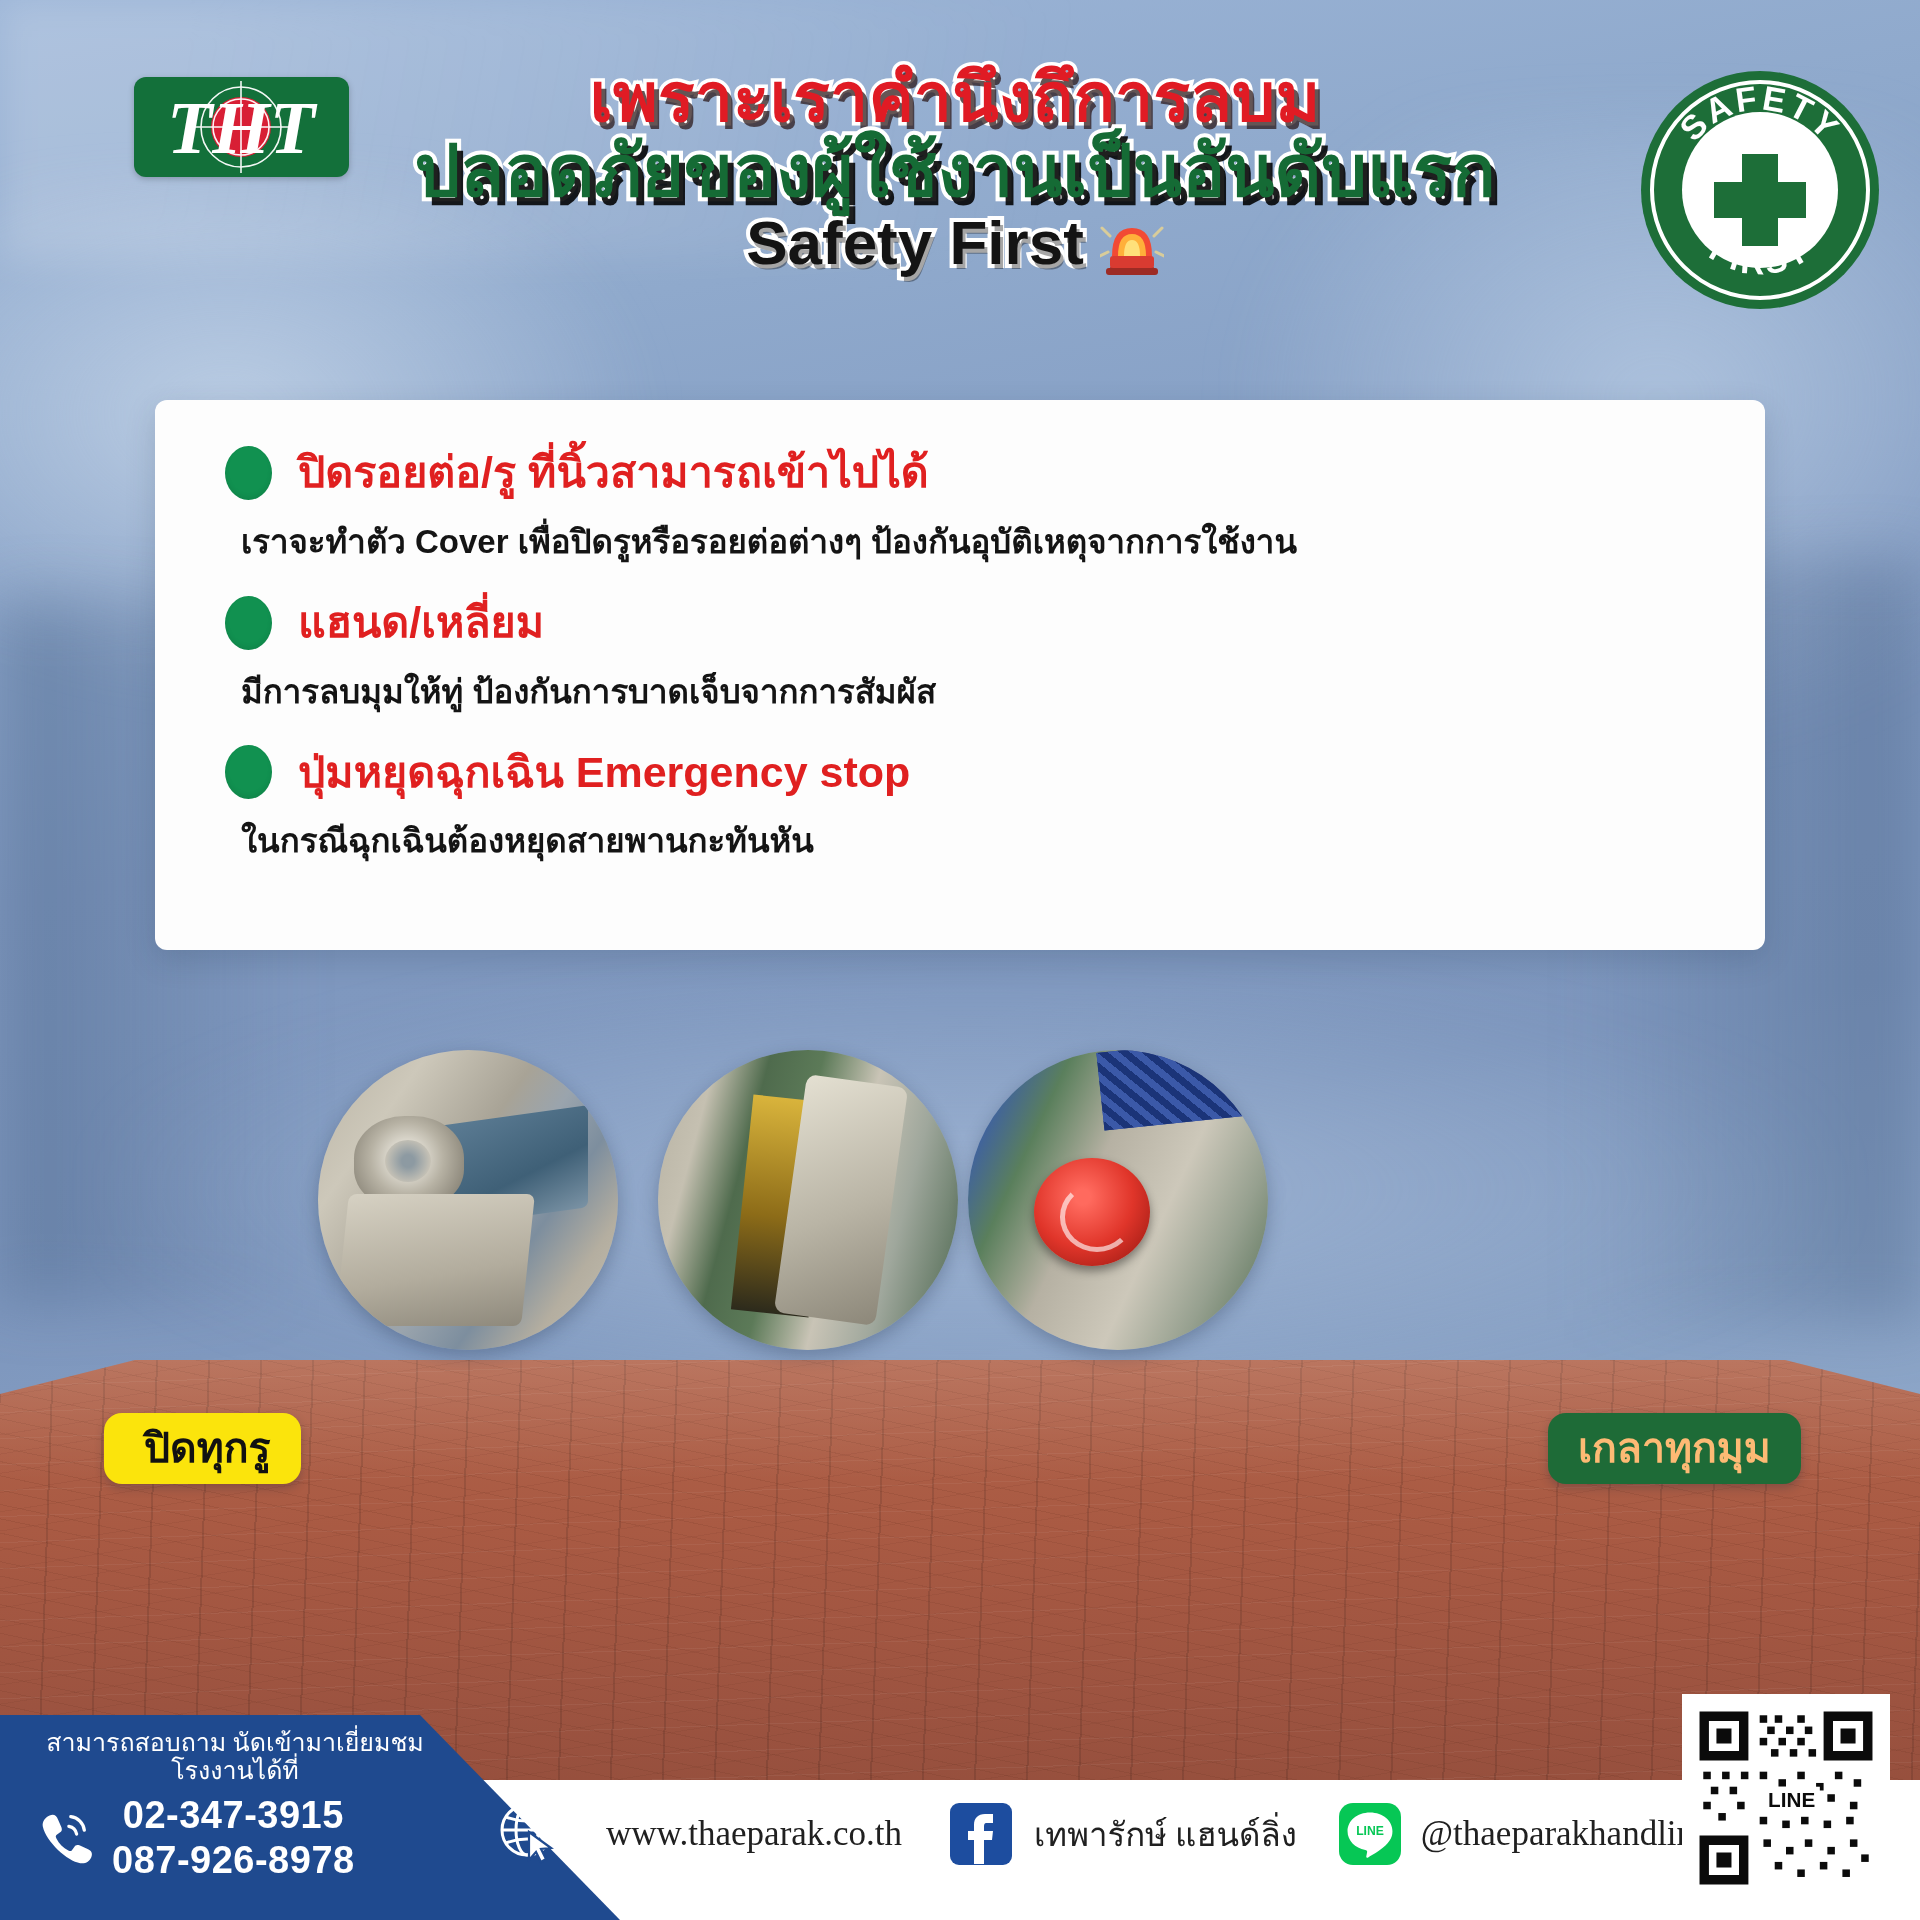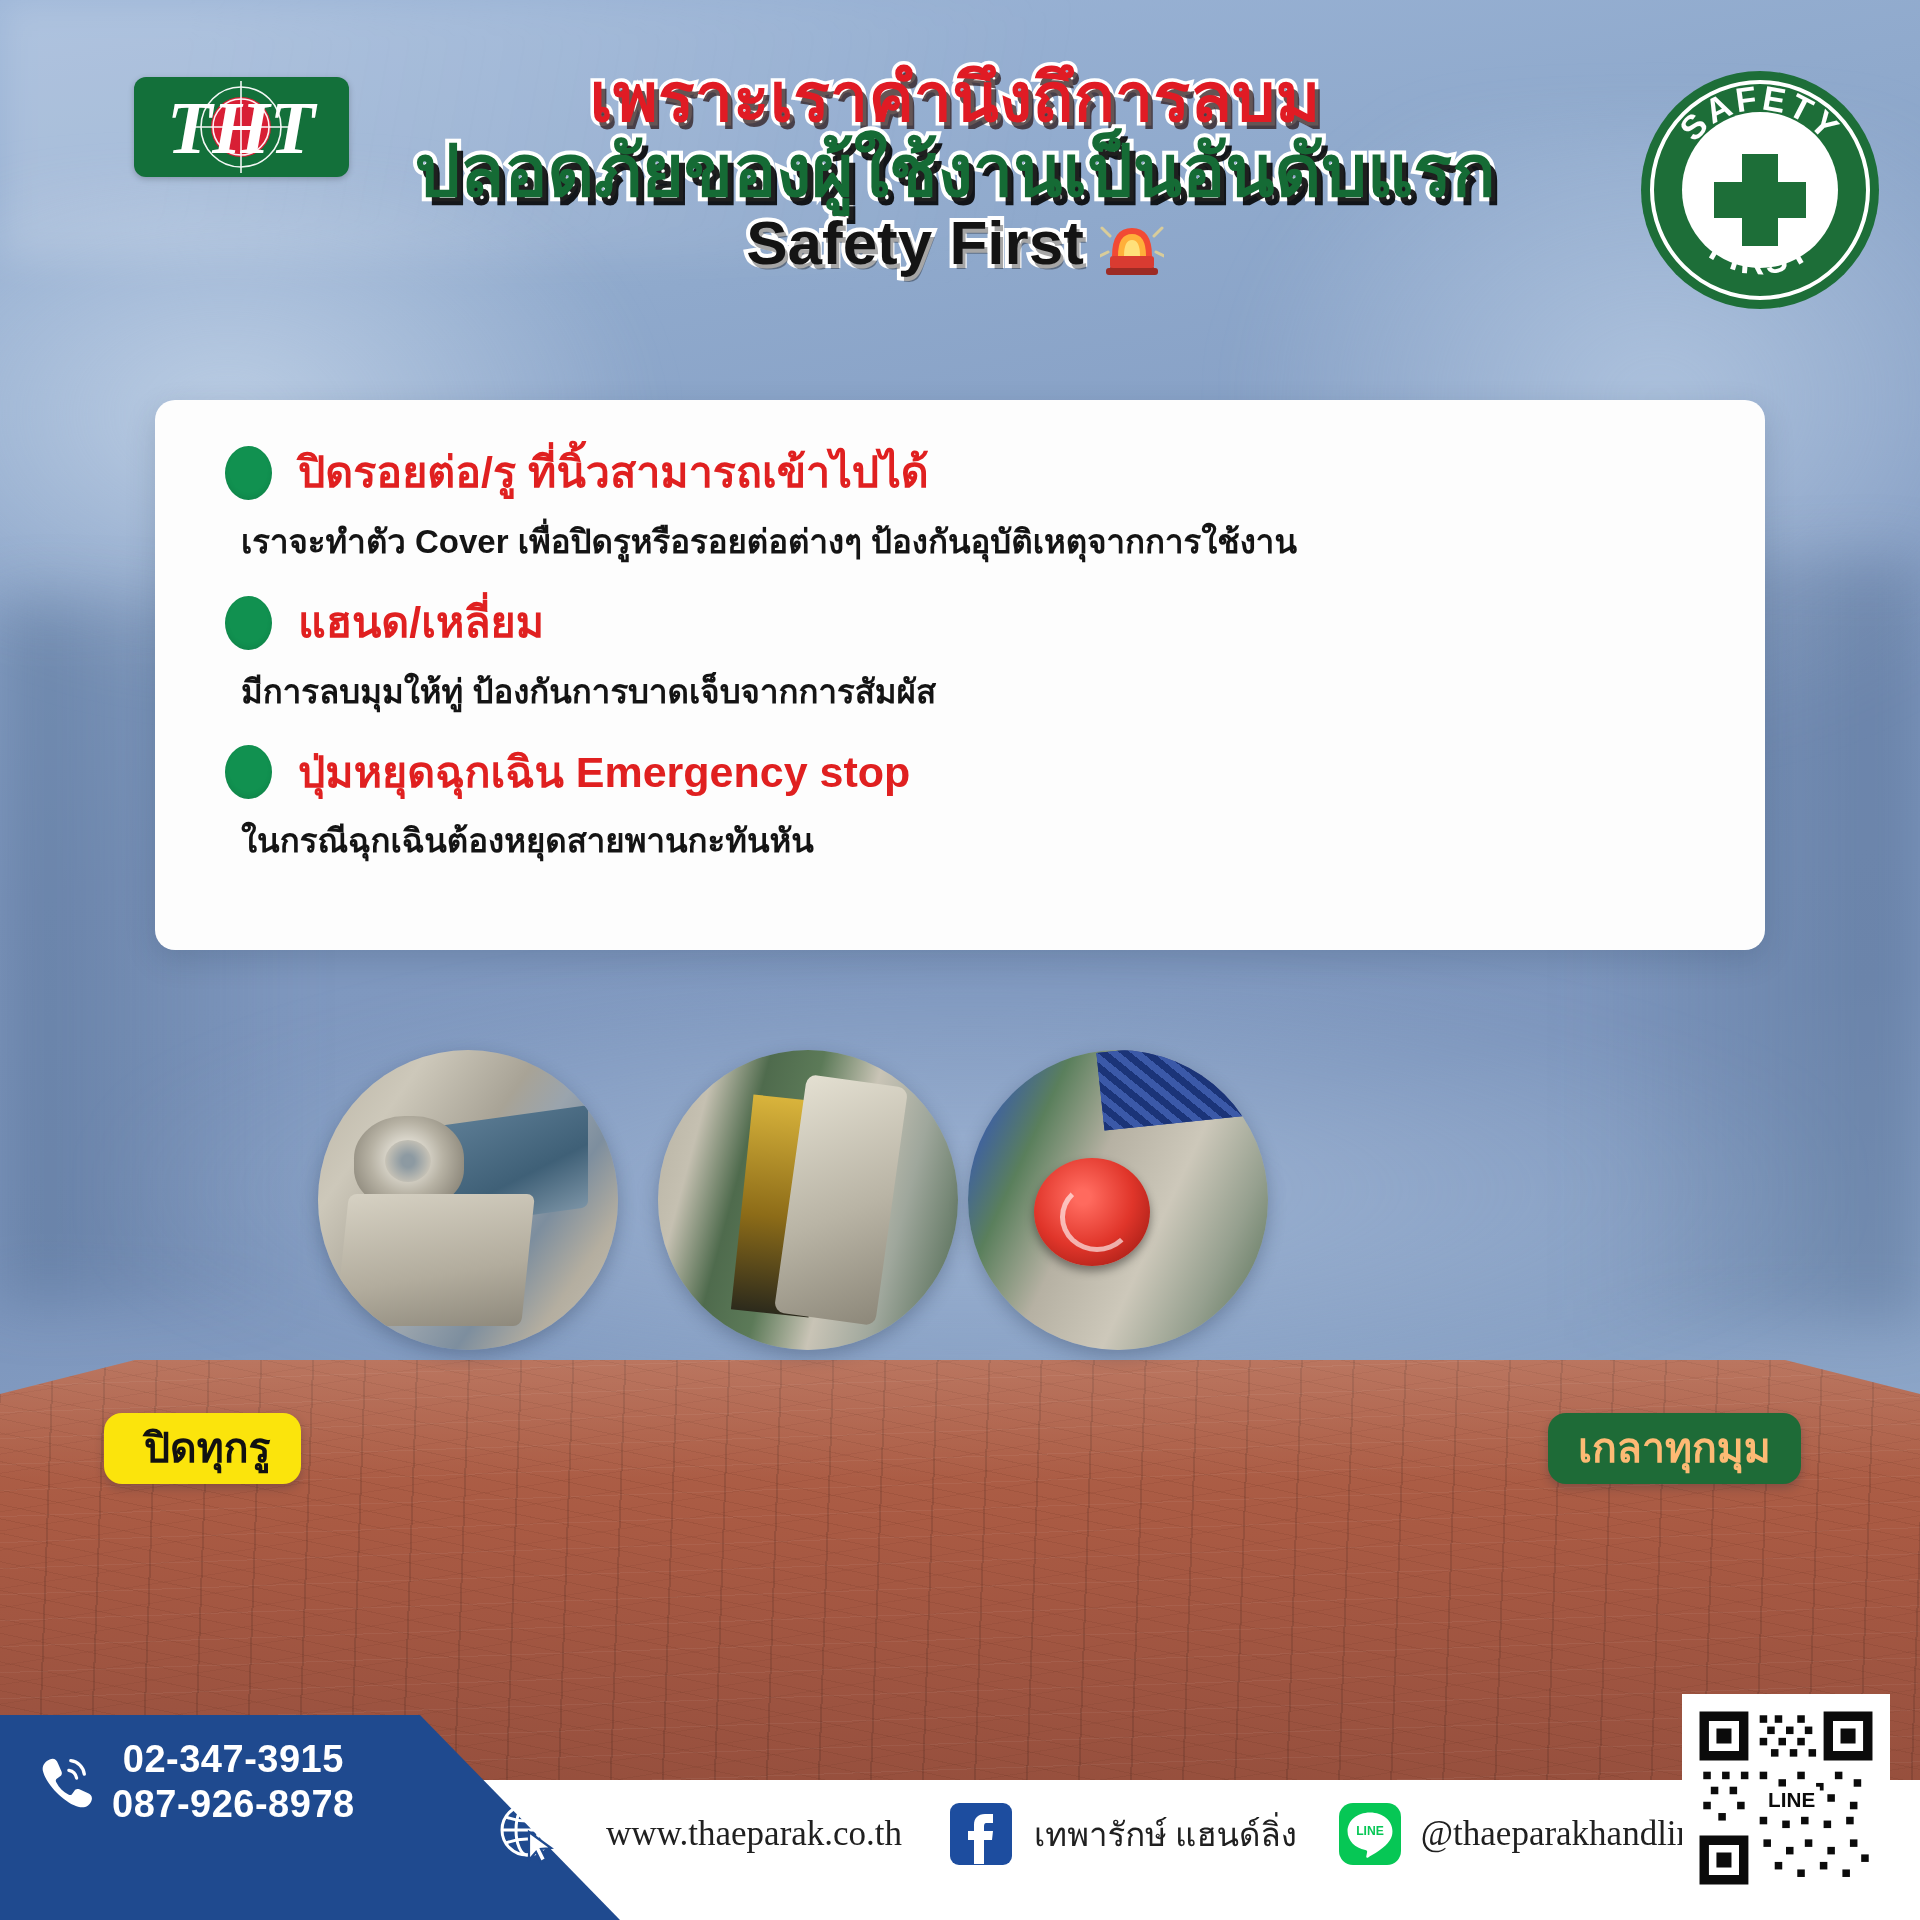--- a/index.html
+++ b/index.html
@@ -83,21 +83,21 @@
     text-shadow: 3px 5px 0 rgba(0,0,0,.35);
   }
   .beacon { width: 64px; height: 66px; position: relative; flex: 0 0 auto; }
 
   .safety-badge { position: absolute; left: 1636px; top: 66px; width: 248px; height: 248px; }
 
   
   .card {
     position: absolute; left: 155px; top: 400px;
     width: 1610px; height: 550px;
-    background: #fdfdfd; border-radius: 20px;
+    background: #fdfdfd; border-radius: 12px;
     box-shadow: 0 10px 30px rgba(30,50,80,.18);
     padding: 46px 70px 40px 70px;
   }
   .item { margin-bottom: 8px; }
   .item-head { display: flex; align-items: center; gap: 26px; }
   .dot {
     width: 47px; height: 54px; border-radius: 50%;
     background: #119150; flex: 0 0 auto;
     box-shadow: inset 0 -3px 5px rgba(0,0,0,.08);
   }
@@ -394,20 +394,21 @@
   </div>
 
   <div class="tag tag-yellow">ปิดทุกรู</div>
   <div class="tag tag-green">เกลาทุกมุม</div>
 
   <div class="footer">
 
     <div class="footer-blue"></div>
 
     <div class="footer-contact">
+      <div class="fc-note">สามารถสอบถาม นัดเข้ามาเยี่ยมชมโรงงานได้ที่</div>
       <div class="fc-phones">
         <span>
           <svg viewBox="0 0 60 60" width="58" height="58">
             <path d="M14 8 c5 -2 8 0 10 5 l4 9 c1 3 0 5 -2 6 l-4 3 c-1 1 -1 2 0 4 c3 6 8 11 14 14 c2 1 3 1 4 0 l3 -4 c1 -2 3 -3 6 -2 l9 4 c5 2 7 5 5 10 c-2 5 -7 8 -13 7 C35 62 10 39 6 21 C5 15 9 10 14 8 z" fill="#ffffff" transform="scale(.88) translate(2,2)"></path>
             <g fill="none" stroke="#ffffff" stroke-width="3.4" stroke-linecap="round">
               <path d="M36 10 a16 16 0 0 1 14 14"></path>
               <path d="M34 20 a10 10 0 0 1 8 8"></path>
             </g>
           </svg>
         </span>

